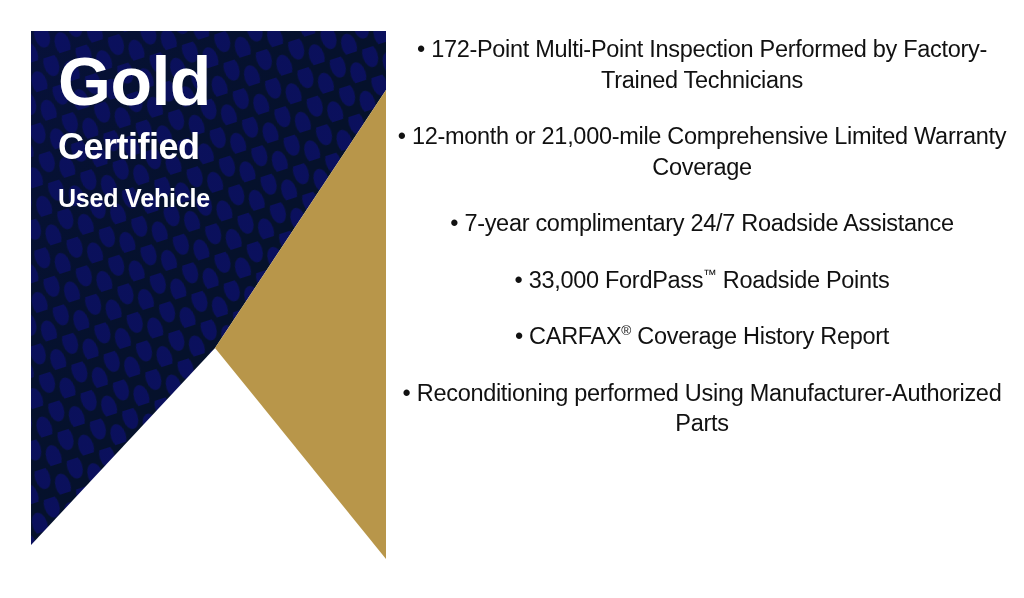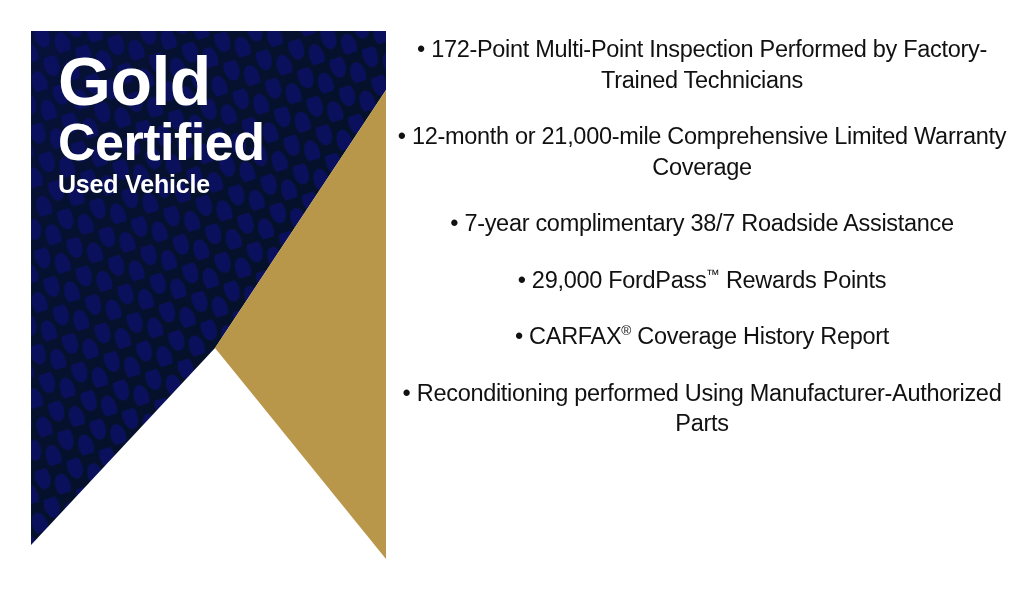--- a/index.html
+++ b/index.html
@@ -47,26 +47,26 @@
     font-family: "Liberation Sans", sans-serif;
     font-weight: bold;
     letter-spacing: -0.5px;
     line-height: 0.98;
     white-space: nowrap;
   }
   #badge-title-gold {
     font-size: 68px;
   }
   #badge-title-certified {
-    font-size: 52px;
-    margin-top: 2px;
+    font-size: 36px;
+    margin-top: 14px;
   }
   #badge-subtitle {
     font-size: 25px;
-    margin-top: 4px;
+    margin-top: 22px;
     letter-spacing: -0.2px;
   }
 
   
   #features {
     position: absolute;
     left: 392px;
     top: 34px;
     width: 620px;
     height: 530px;
@@ -133,23 +133,23 @@
     </div>
   </div>
 
   <div id="features">
 
     <div class="feature-item">• 172-Point Multi-Point Inspection Performed by Factory-Trained Technicians</div>
 
     <div class="feature-item">• 12-month or 21,000-mile Comprehensive Limited Warranty Coverage</div>
 
 
-    <div class="feature-item">• 7-year complimentary 38/7 Roadside Assistance</div>
+    <div class="feature-item">• 7-year complimentary 24/7 Roadside Assistance</div>
 
-    <div class="feature-item"><span>• 29,000 FordPass</span><span class="sup">™</span><span> Rewards Points</span></div>
+    <div class="feature-item"><span>• 33,000 FordPass</span><span class="sup">™</span><span> Roadside Points</span></div>
 
     <div class="feature-item"><span>• CARFAX</span><span class="sup">®</span><span> Coverage History Report</span></div>
 
     <div class="feature-item">• Reconditioning performed Using Manufacturer-Authorized Parts</div>
 
   </div>
 
 </div>
 
 </body></html>

